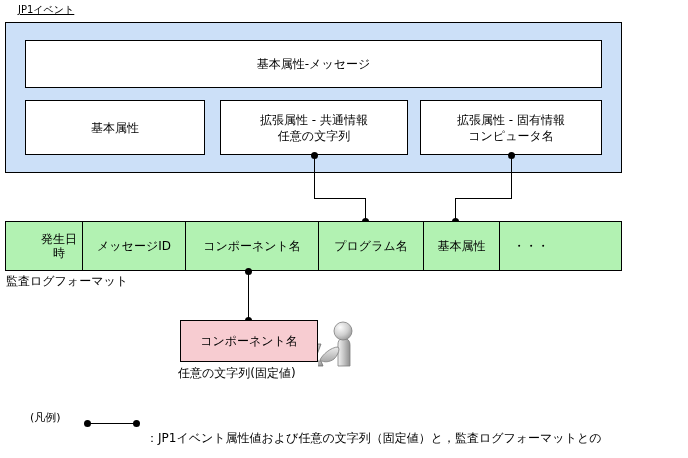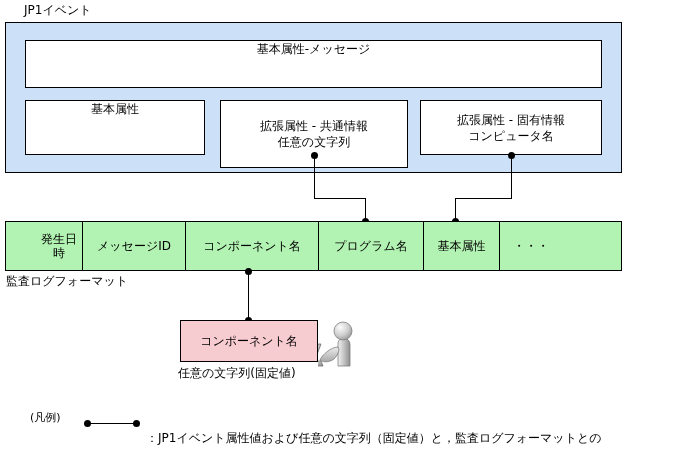--- a/index.html
+++ b/index.html
@@ -6,37 +6,37 @@
   body{
     width:688px;height:458px;position:relative;
     background:#ffffff;
     font-family:"DejaVu Sans","Liberation Sans",sans-serif;
     color:#000;
     overflow:hidden;
   }
   .abs{position:absolute;}
 
   
-  #jp1-title{left:24px;top:2px;font-size:12px;line-height:16px;white-space:nowrap;}
+  #jp1-title{left:18px;top:2px;font-size:10px;line-height:16px;white-space:nowrap;text-decoration:underline;}
 
   
   #jp1-box{
     left:5px;top:22px;width:617px;height:151px;
     background:#cce0f8;border:1px solid #000;box-sizing:border-box;
   }
 
   .wbox{
     background:#ffffff;border:1px solid #000;box-sizing:border-box;
-    display:flex;justify-content:center;
+    display:flex;align-items:center;justify-content:center;
     text-align:center;font-size:12px;line-height:16px;
   }
 
   #msg-box{left:25px;top:40px;width:577px;height:48px;}
   #basic-box{left:25px;top:100px;width:180px;height:55px;}
-  #ext-common-box{left:220px;top:100px;width:188px;height:68px;}
+  #ext-common-box{left:220px;top:100px;width:188px;height:55px;}
   #ext-unique-box{left:420px;top:100px;width:182px;height:55px;}
   .twoline{flex-direction:column;justify-content:center;}
 
   
   #audit-table{
     left:5px;top:221px;width:617px;height:50px;
     display:flex;border:1px solid #000;box-sizing:border-box;
     background:#b2f2b2;
   }
   #audit-table .cell{

